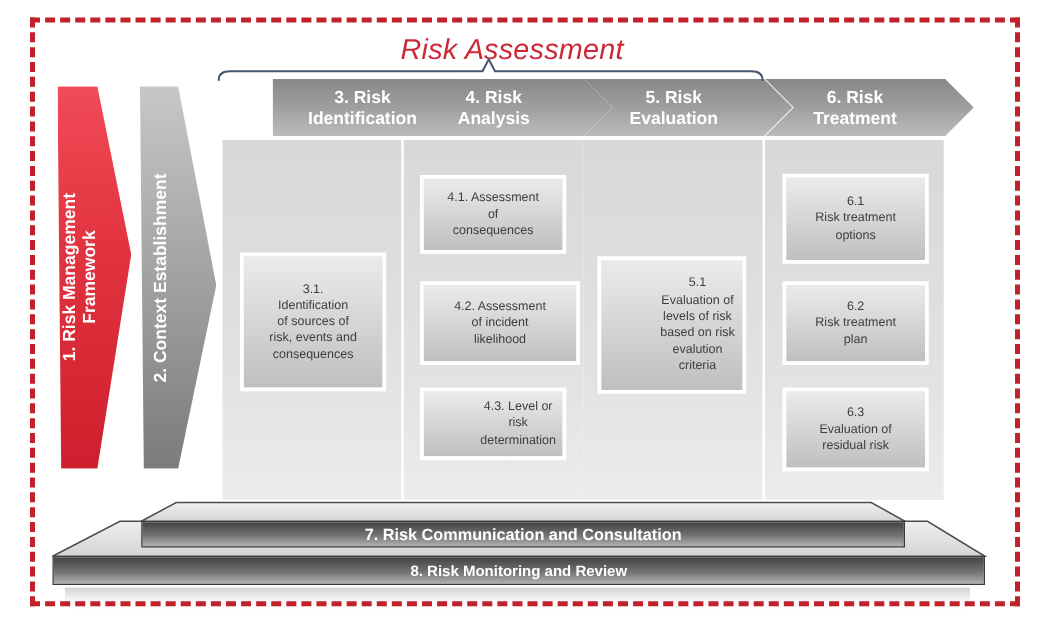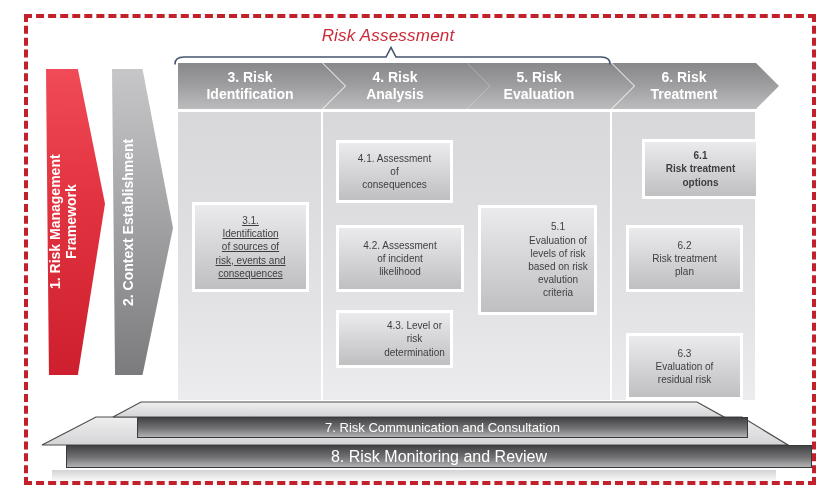--- a/index.html
+++ b/index.html
@@ -11,22 +11,22 @@
   .abs{position:absolute;}
 
   
   .frame{
     left:24px;top:14px;width:784px;height:463px;
     border:4px dashed #c2202a;z-index:40;pointer-events:none;
   }
 
   
   .ra-title{
-    left:288px;top:26px;width:200px;text-align:center;
-    font-style:italic;font-size:17px;color:#cb2936;letter-spacing:.2px;z-index:3;
+    left:299px;top:26px;width:200px;text-align:right;
+    font-style:italic;font-size:23px;color:#cb2936;letter-spacing:.2px;z-index:3;
   }
   .brace-svg{left:0;top:0;width:836px;height:90px;z-index:3;}
 
   
   .varrow{top:69px;height:306px;z-index:2;}
   .varrow.red{
     left:46px;width:59px;
     clip-path:polygon(0% 0%,54% 0%,100% 44%,54% 100%,5% 100%);
     background:linear-gradient(178deg,#f04b57 0%,#e23340 42%,#cd1f2d 100%);
   }
@@ -42,21 +42,21 @@
     color:#fff;font-weight:bold;font-size:14px;line-height:1.15;
     text-align:center;white-space:pre-line;
   }
   .varrow.gray .vlabel{width:32px;}
 
   
   .chev{
     top:63px;height:46px;width:167px;z-index:2;
     background:linear-gradient(180deg,#88888b 0%,#9c9c9f 45%,#bcbcbe 100%);
   }
-  .chev.first{clip-path:polygon(0 0,calc(100% - 23px) 0,100% 50%,calc(100% - 23px) 100%,0 100%);}
+  .chev.first{clip-path:polygon(0 0,calc(100% - 23px) 0,100% 50%,calc(100% - 23px) 100%,0 100%);margin-left:40px;}
   .chev.notched{clip-path:polygon(0 0,calc(100% - 23px) 0,100% 50%,calc(100% - 23px) 100%,0 100%,23px 50%);}
   .chev .clabel{
     position:absolute;inset:0;padding-right:23px;
     display:flex;align-items:center;justify-content:center;
     color:#fff;font-weight:bold;font-size:14px;line-height:1.25;
     text-align:center;white-space:pre-line;
   }
   .chev.c3{left:178px;} .chev.c4{left:323px;} .chev.c5{left:467px;} .chev.c6{left:612px;}
 
   
@@ -66,39 +66,39 @@
   }
   .col.c3{left:178px;} .col.c4{left:323px;width:144px;} .col.c5{left:467px;} .col.c6{left:612px;}
 
   
   .box{
     z-index:2;border:3px solid #ffffff;box-sizing:border-box;
     background:linear-gradient(180deg,#ebebed 0%,#d3d3d5 55%,#bfbfc1 100%);
     display:flex;align-items:center;justify-content:center;
     color:#3e3e40;font-size:10px;line-height:1.32;text-align:center;white-space:pre-line;
   }
-  .b31{left:192px;top:202px;width:117px;height:90px;text-decoration:underline;}
+  .b31{left:192px;top:202px;width:117px;height:111px;}
   .b41{left:336px;top:140px;width:117px;height:63px;}
   .b42{left:336px;top:225px;width:128px;height:67px;}
   .b43{left:336px;top:310px;width:117px;height:58px;padding-left:40px;}
   .b51{left:478px;top:205px;width:119px;height:110px;padding-left:41px;}
-  .b61{left:642px;top:139px;width:117px;height:60px;font-weight:bold;}
+  .b61{left:626px;top:139px;width:117px;height:72px;}
   .b62{left:626px;top:225px;width:117px;height:67px;}
-  .b63{left:626px;top:310px;width:117px;height:67px;margin-top:23px;}
+  .b63{left:626px;top:310px;width:117px;height:67px;}
 
   
   .plat-svg{left:0;top:0;width:836px;height:499px;z-index:5;pointer-events:none;}
   .bar{
     z-index:6;border:1px solid #3a3a3c;box-sizing:border-box;
     background:linear-gradient(180deg,#434345 0%,#737375 55%,#b2b2b4 100%);
     display:flex;align-items:center;justify-content:center;
-    color:#fff;font-weight:normal;margin-left:24px;
+    color:#fff;font-weight:bold;
   }
   .bar7{left:113px;top:417px;width:611px;height:21px;font-size:13px;}
-  .bar8{left:42px;top:445px;width:746px;height:23px;font-size:16px;}
+  .bar8{left:42px;top:445px;width:746px;height:23px;font-size:12px;}
   .reflection{
     left:52px;top:470px;width:724px;height:18px;z-index:4;
     background:linear-gradient(180deg,rgba(140,140,145,.38) 0%,rgba(190,190,195,.14) 55%,rgba(255,255,255,0) 100%);
   }
 </style>
 </head>
 <body>
 
 <div class="abs ra-title">Risk Assessment</div>
 

